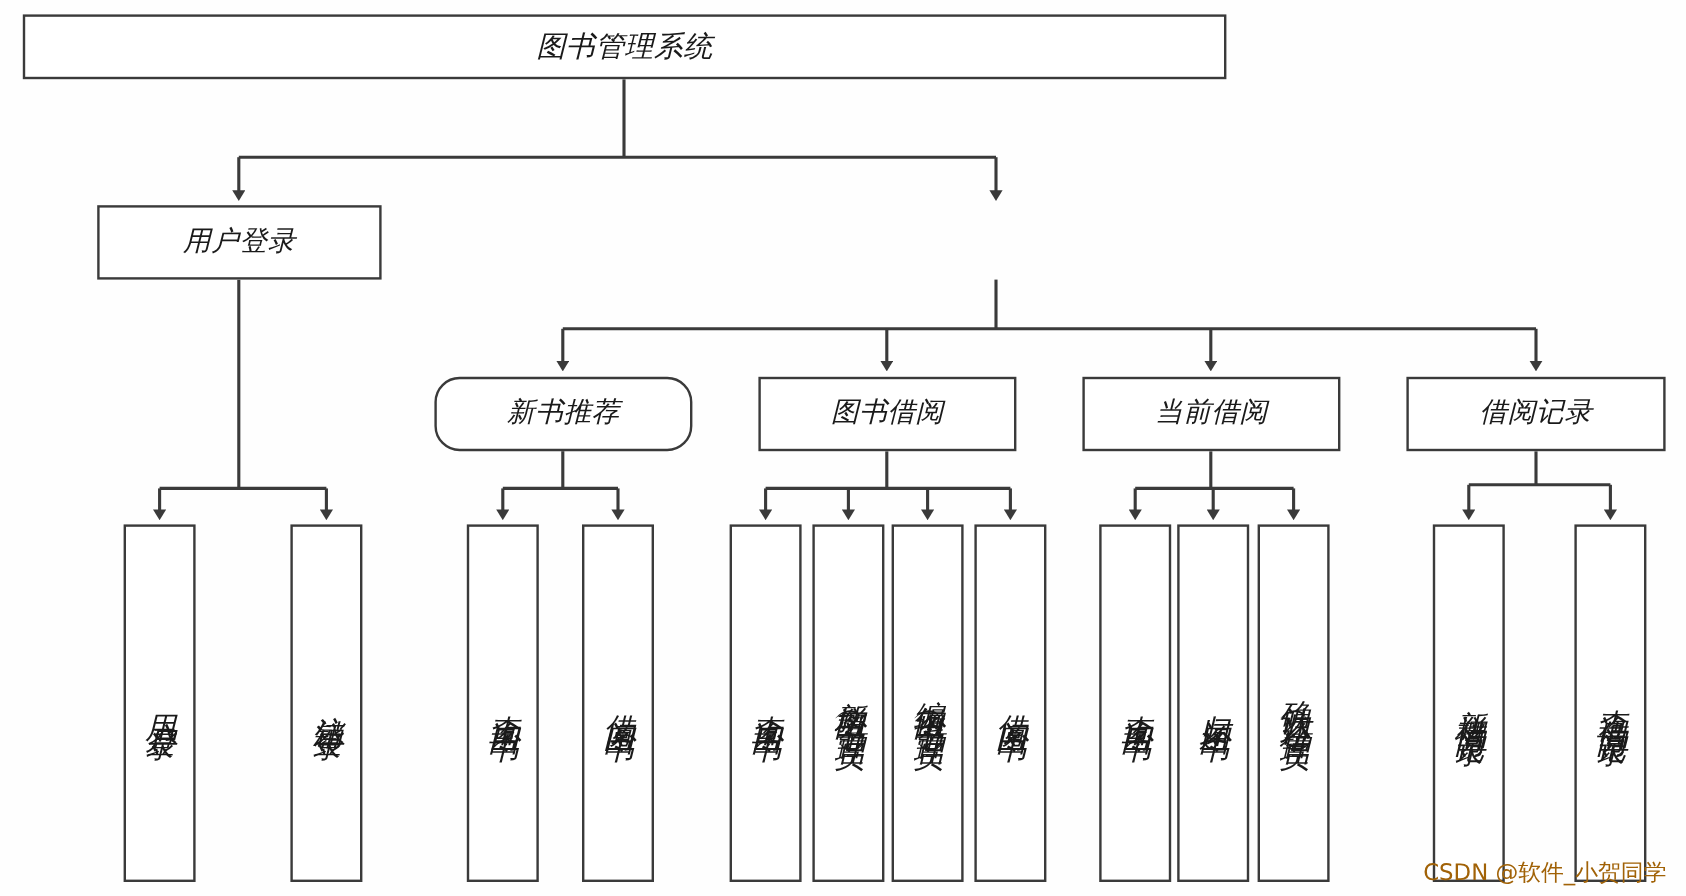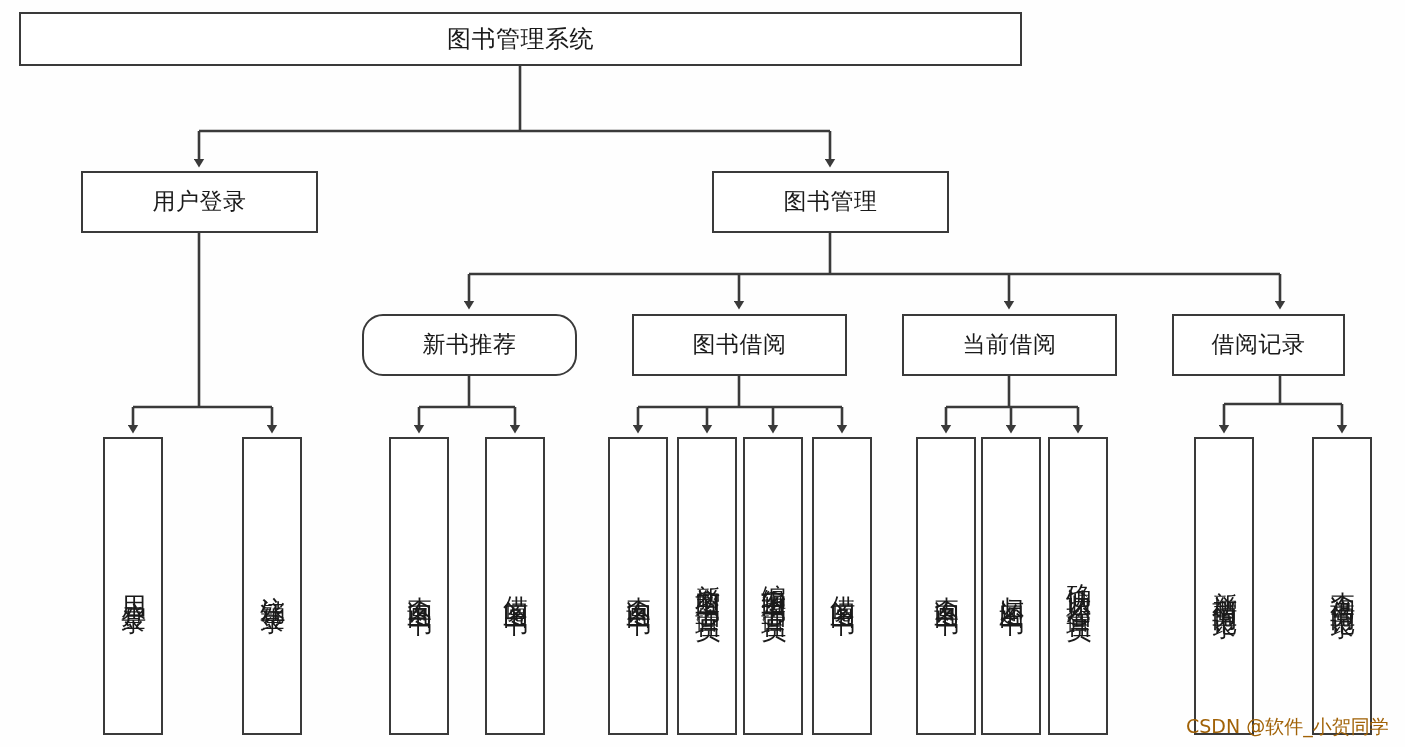--- a/index.html
+++ b/index.html
@@ -29,20 +29,21 @@
     position: absolute;
     box-sizing: border-box;
     border: 2.5px solid #3a3a3a;
     background: #ffffff;
     display: flex;
     align-items: center;
     justify-content: center;
     color: #1a1a1a;
     line-height: 1.18;
     z-index: 2;
+    font-style: italic;
   }
   .node-h {
     font-size: 23px;
     letter-spacing: 0.5px;
   }
   .node-root {
     font-size: 24px;
   }
   .node-v {
     writing-mode: vertical-rl;
@@ -132,34 +133,31 @@
     </g>
   </svg>
 
   <div class="node node-h node-root" style="left:19px; top:12px; width:1003px; height:54px;">
     <span>图书管理系统</span>
   </div>
 
   <div class="node node-h" style="left:81px; top:171px; width:237px; height:62px;">
     <span>用户登录</span>
   </div>
-  <div class="node node-h" style="left:712px; top:171px; width:237px; height:62px;">
-    <span>图书管理</span>
-  </div>
 
   <div class="node node-h" style="left:362px; top:314px; width:215px; height:62px;border-radius:21px;">
     <span>新书推荐</span>
   </div>
   <div class="node node-h" style="left:632px; top:314px; width:215px; height:62px;">
     <span>图书借阅</span>
   </div>
   <div class="node node-h" style="left:902px; top:314px; width:215px; height:62px;">
     <span>当前借阅</span>
   </div>
-  <div class="node node-h" style="left:1172px; top:314px; width:173px; height:62px;">
+  <div class="node node-h" style="left:1172px; top:314px; width:216px; height:62px;">
     <span>借阅记录</span>
   </div>
 
   <div class="node node-v" style="left:103px; top:437px; width:60px; height:298px;">
     <span class="vtext">用户登录</span>
   </div>
   <div class="node node-v" style="left:242px; top:437px; width:60px; height:298px;">
     <span class="vtext">注销登录</span>
   </div>
 

